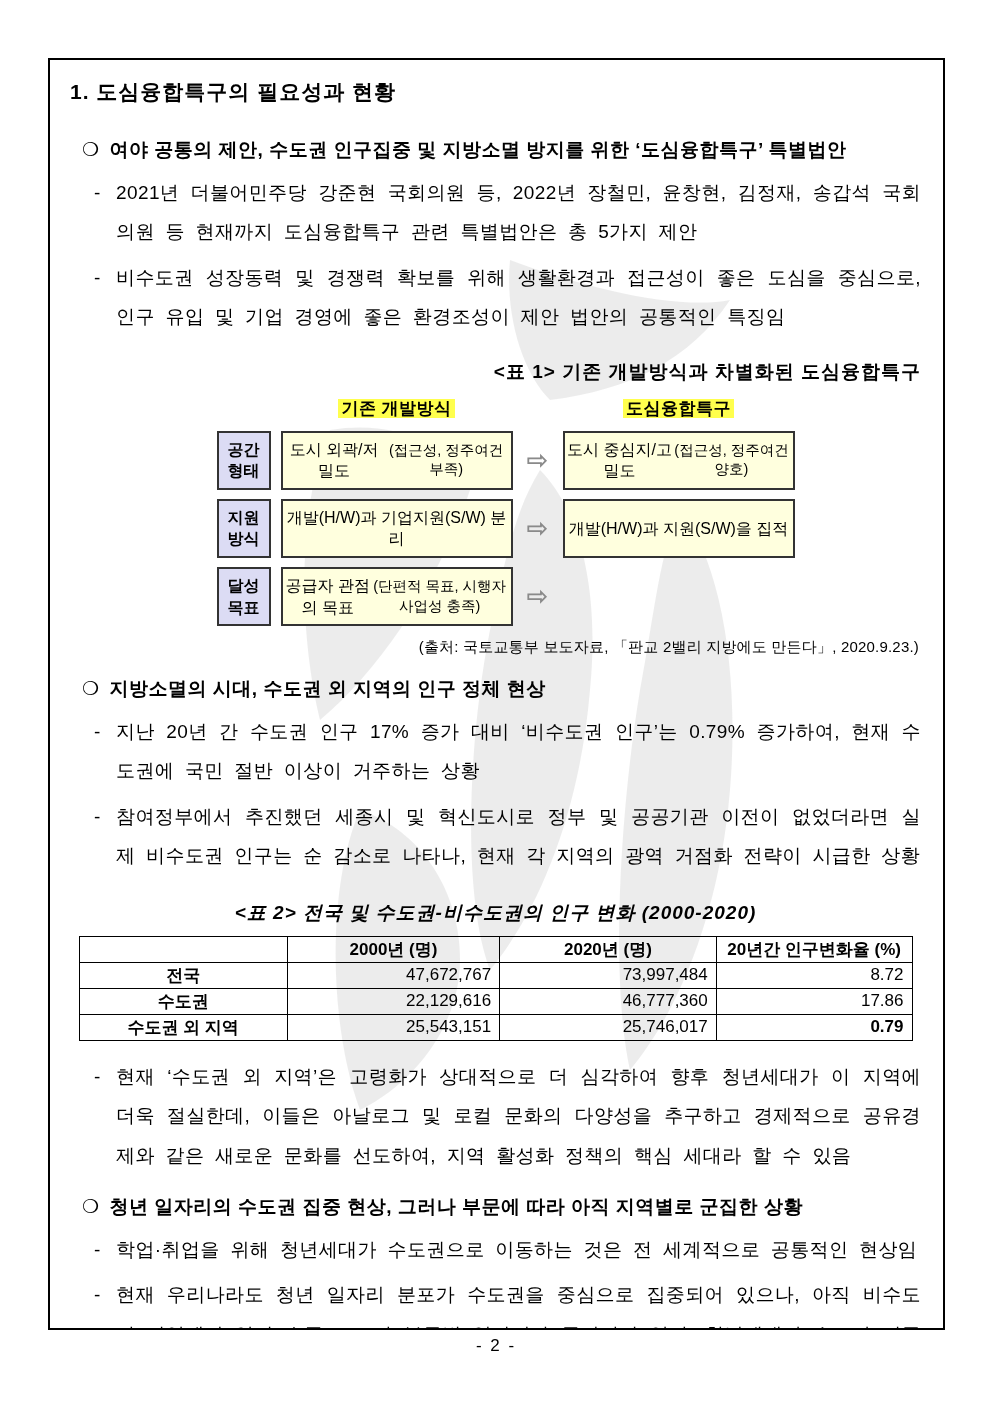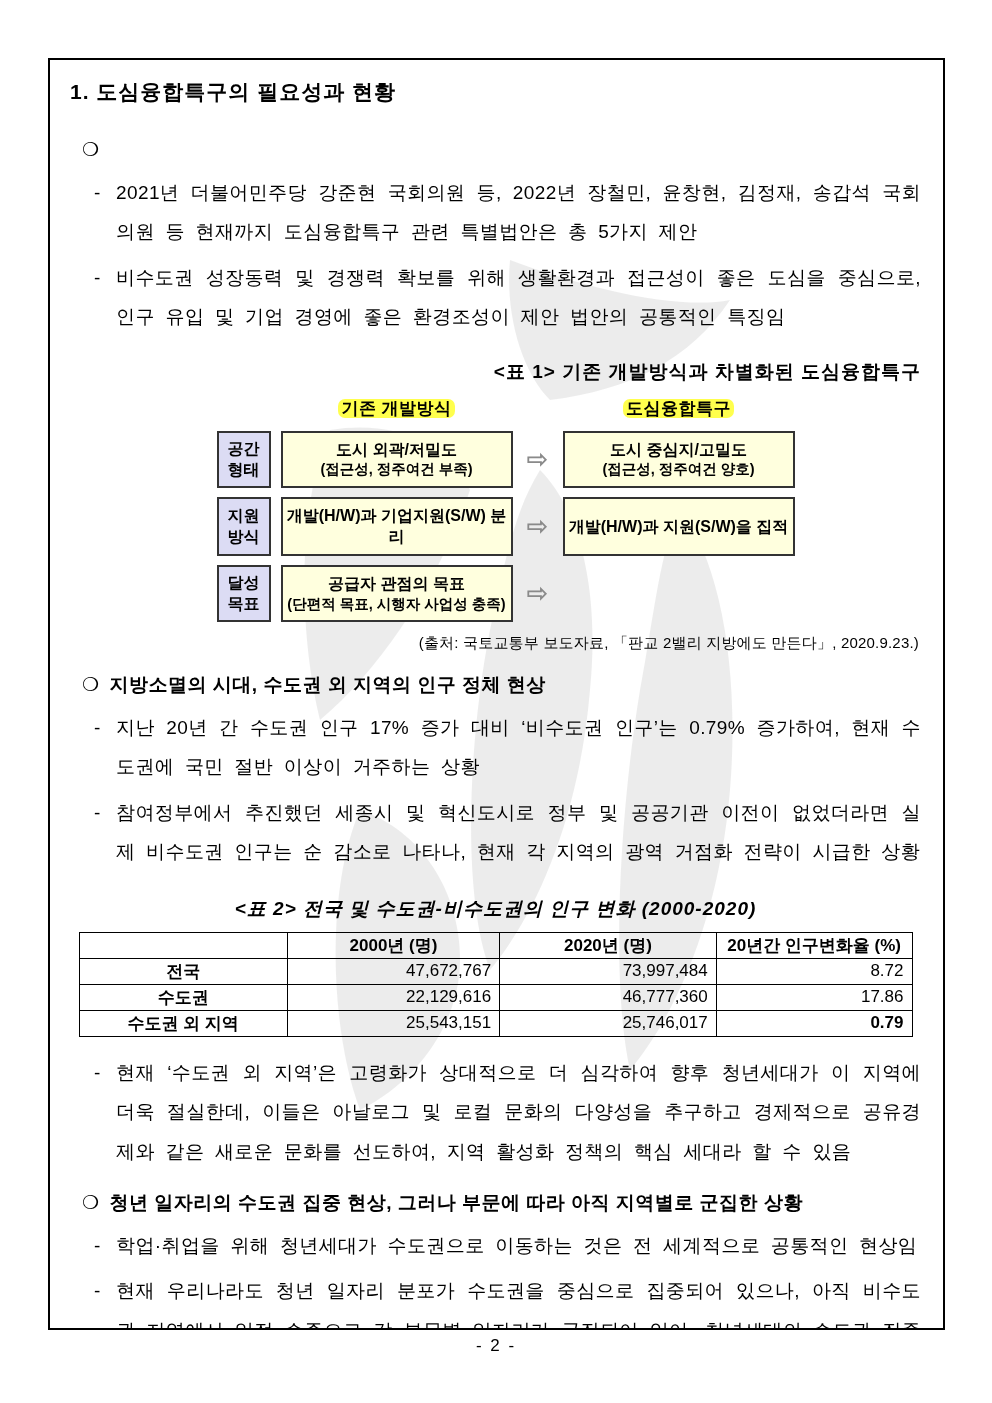--- a/index.html
+++ b/index.html
@@ -36,31 +36,31 @@
     text-align:right;font-weight:bold;font-size:19px;letter-spacing:1px;
     margin:22px 0 12px 0;
   }
   .t1-grid{
     display:grid;grid-template-columns:54px 232px 30px 232px;
     column-gap:10px;row-gap:9px;width:558px;margin:0 auto;
   }
   .t1-colhead{text-align:center;padding-bottom:2px;}
   .t1-hl{
     background:#ffff4d;font-weight:bold;font-size:17px;
-    padding:0 3px;letter-spacing:.5px;border-radius:7px;
+    padding:0 3px;letter-spacing:.5px;
   }
   .t1-label{
     background:#dcdcf4;border:2px solid #333;
     display:flex;flex-direction:column;align-items:center;justify-content:center;
     font-weight:bold;font-size:16px;line-height:1.35;
   }
   .t1-box{
     background:#ffffde;border:2px solid #333;
-    display:flex;flex-direction:column;align-items:center;justify-content:center;
-    font-weight:bold;font-size:16px;line-height:1.35;padding:6px 2px;min-height:38px;
+    display:flex;flex-direction:row;align-items:center;justify-content:center;
+    font-weight:normal;font-size:16px;line-height:1.35;padding:6px 2px;min-height:38px;
     box-sizing:border-box;text-align:center;
   }
   .t1-box .sub{font-size:14.5px;}
   .t1-arrow{
     display:flex;align-items:center;justify-content:center;
     color:#8a8a8a;font-size:26px;font-weight:bold;
   }
   .t1-source{
     text-align:right;font-size:15px;margin:12px 2px 2px 0;letter-spacing:.2px;
   }
@@ -104,20 +104,21 @@
   </g>
 </svg>
 
 <div class="sheet">
   <div class="content">
 
     <div class="doc-title">1. 도심융합특구의 필요성과 현황</div>
 
     <div class="section-heading">
       <span class="bullet-marker">❍</span>
+      <span>여야 공통의 제안, 수도권 인구집중 및 지방소멸 방지를 위한 ‘도심융합특구’ 특별법안</span>
     </div>
     <div class="dash-item">
       <span class="dash-marker">-</span>
       <span class="dash-text">2021년 더불어민주당 강준현 국회의원 등, 2022년 장철민, 윤창현, 김정재, 송갑석 국회의원 등 현재까지 도심융합특구 관련 특별법안은 총 5가지 제안</span>
     </div>
     <div class="dash-item">
       <span class="dash-marker">-</span>
       <span class="dash-text">비수도권 성장동력 및 경쟁력 확보를 위해 생활환경과 접근성이 좋은 도심을 중심으로, 인구 유입 및 기업 경영에 좋은 환경조성이 제안 법안의 공통적인 특징임</span>
     </div>
 

